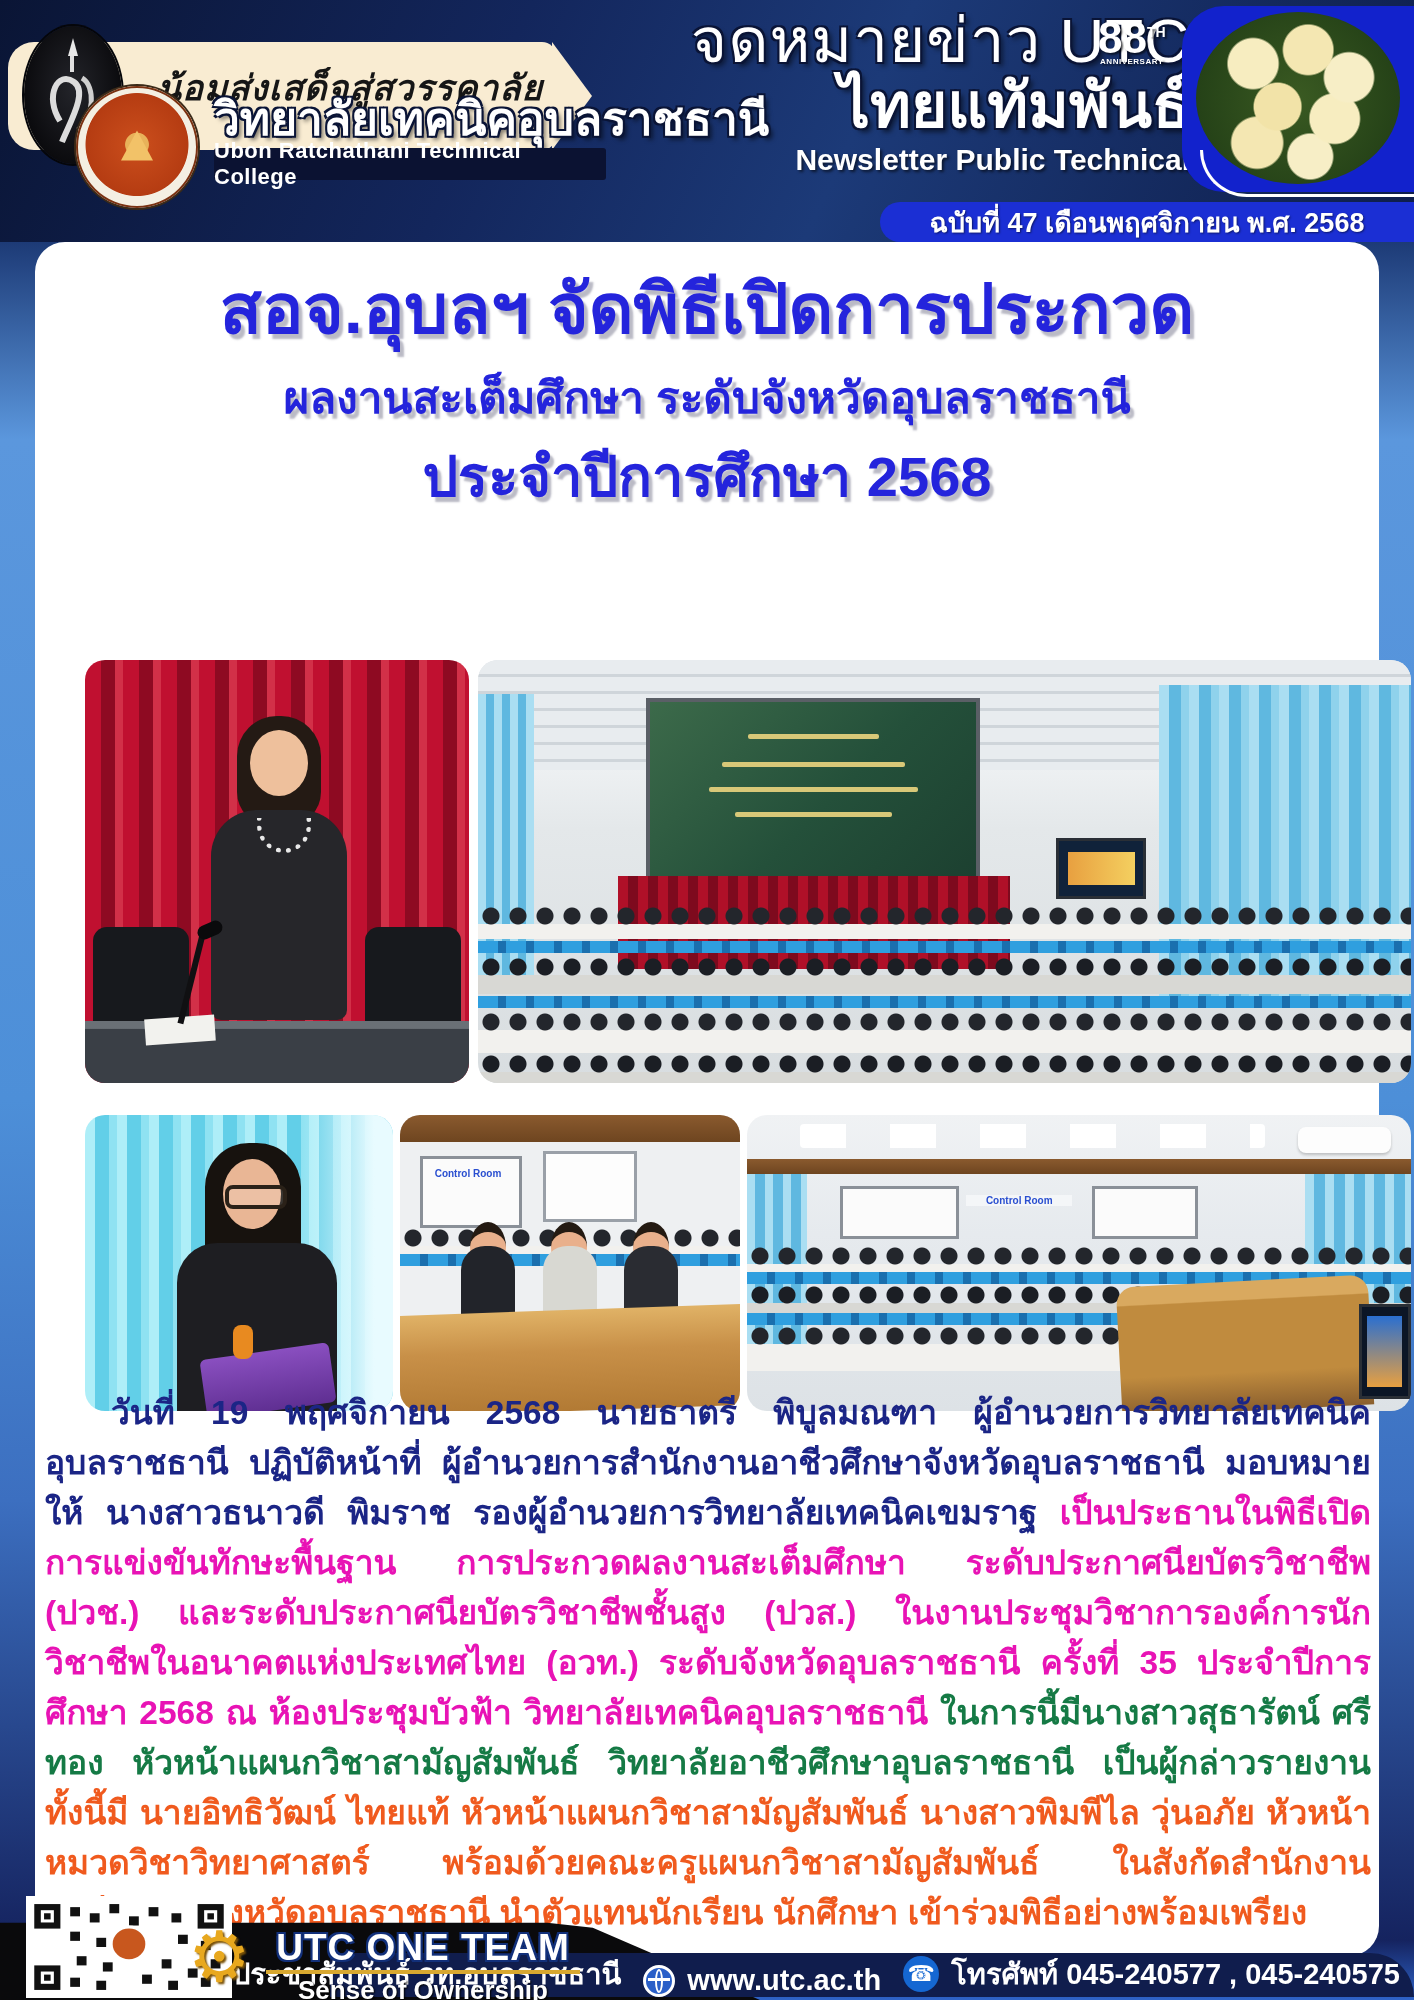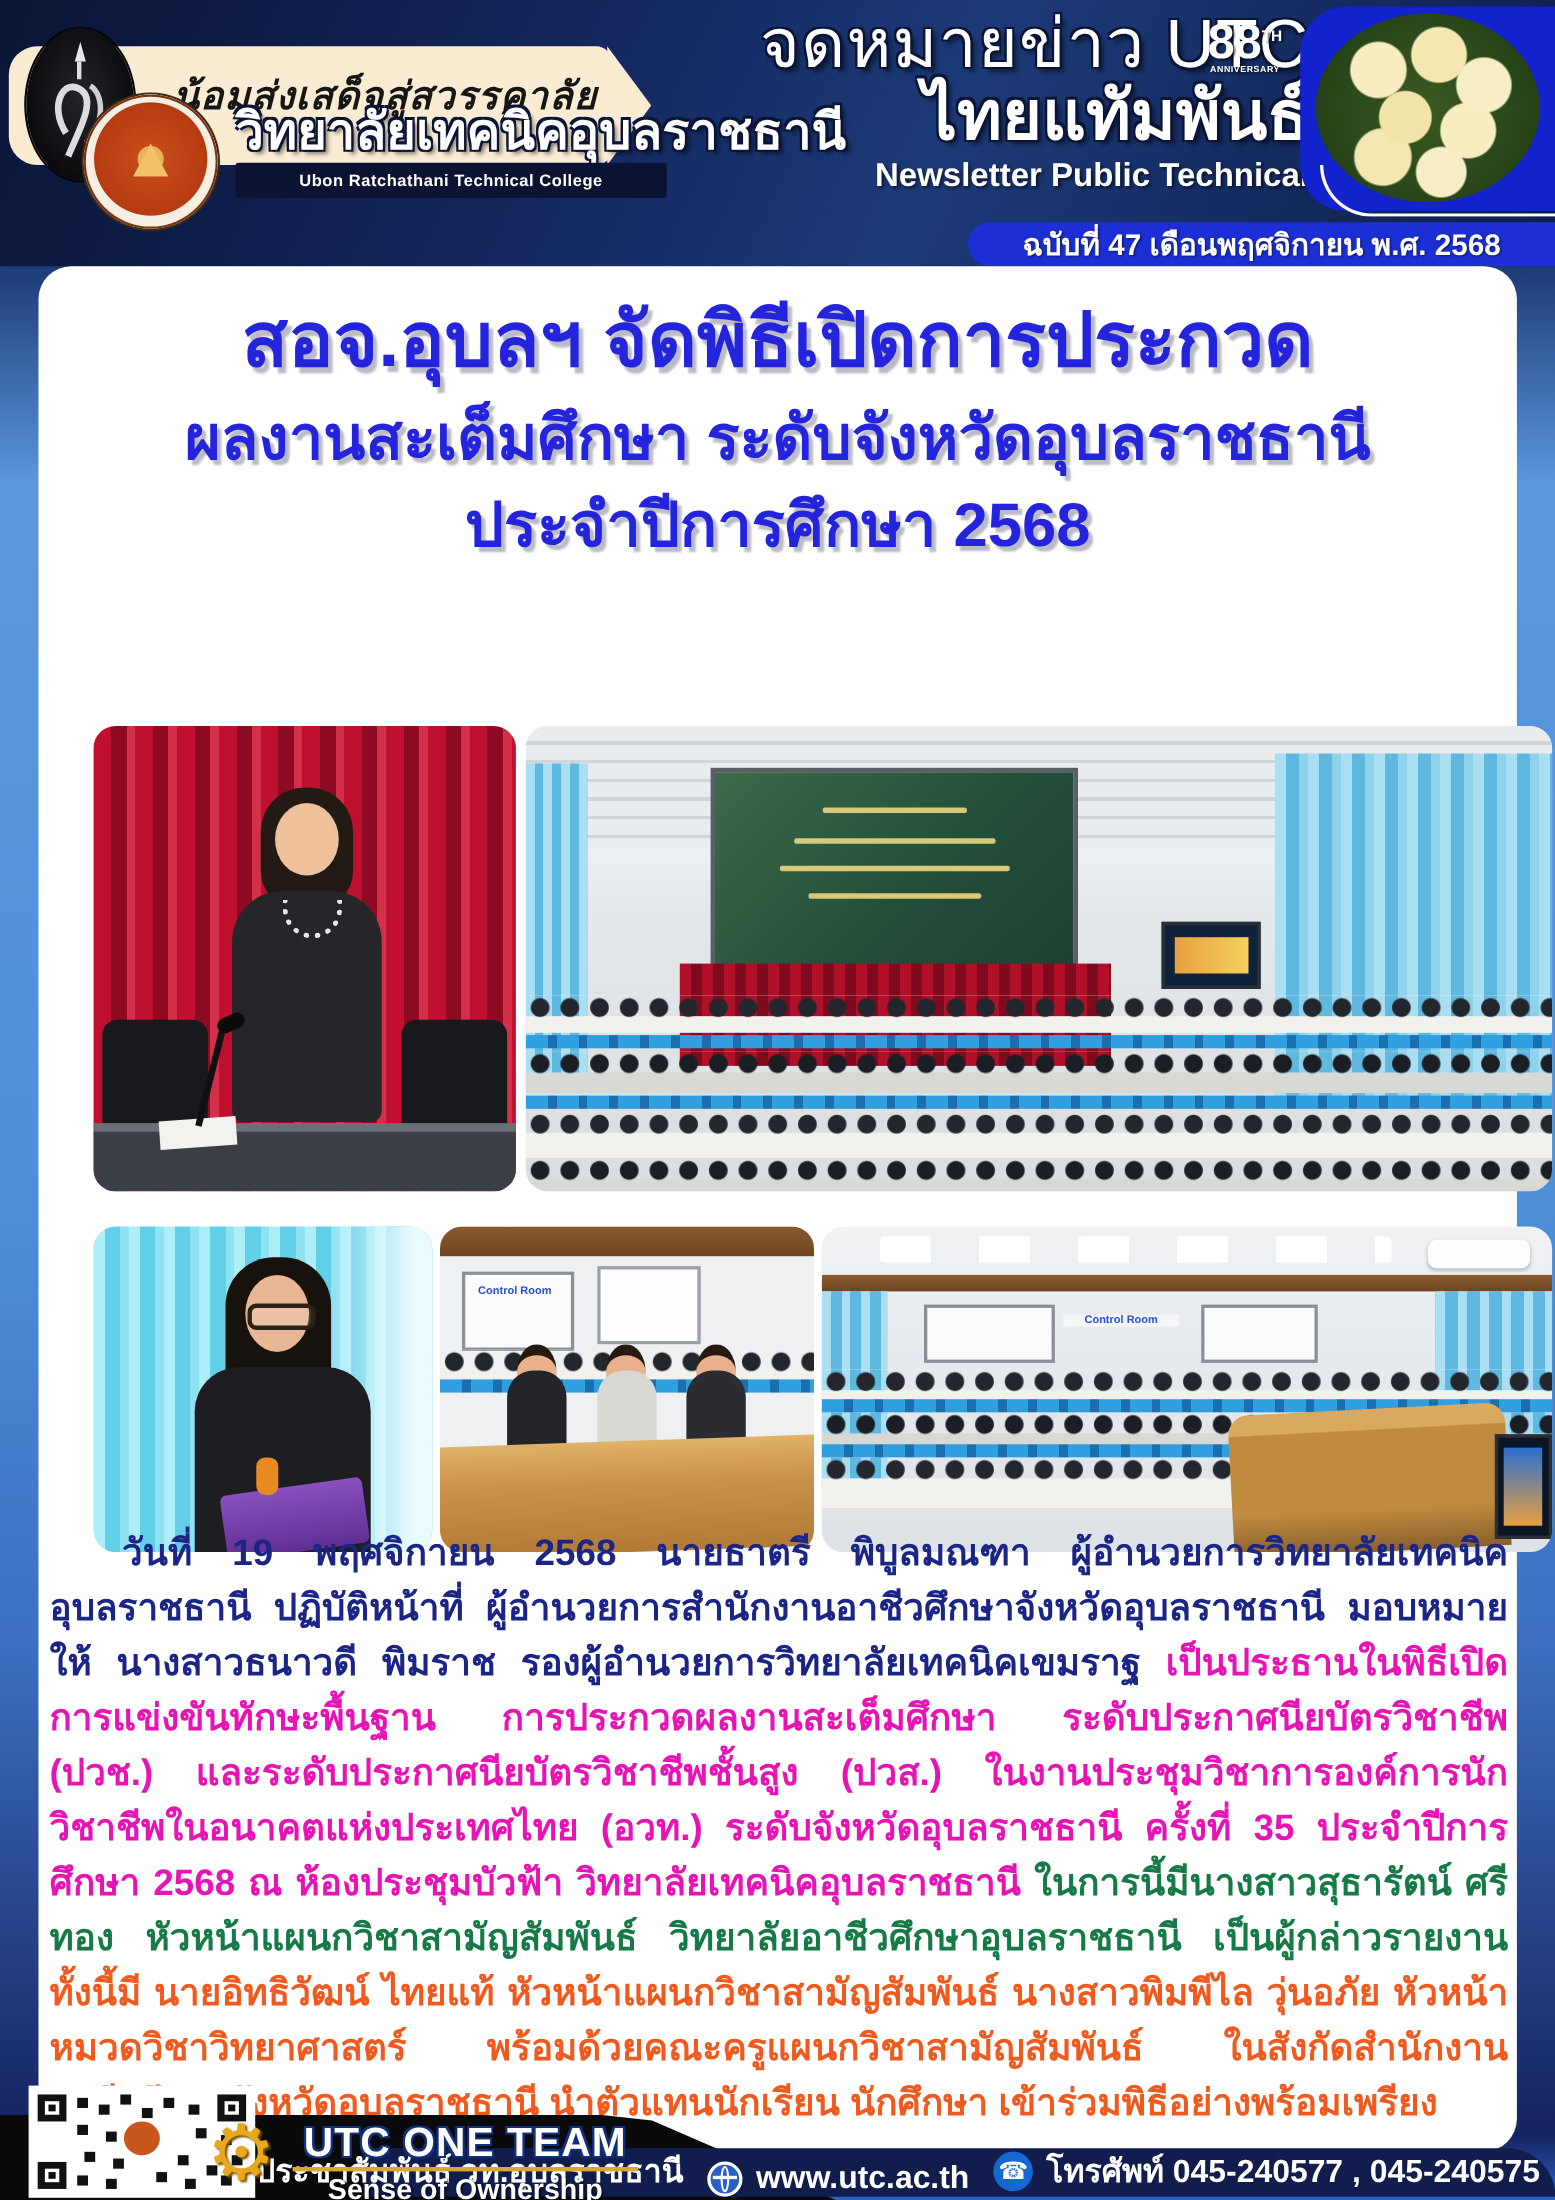--- a/index.html
+++ b/index.html
@@ -19,21 +19,21 @@
     border-radius:50%;box-shadow:0 0 0 2px #05060a;}
   .seal{position:absolute;left:76px;top:86px;width:122px;height:122px;border-radius:50%;
     background:radial-gradient(circle at 50% 48%,#e8b25a 0%,#e8b25a 13%,#c64a1a 14%,#b53c12 58%,#f4efe2 59%,#f4efe2 84%,#8a3a16 85%);
     box-shadow:0 0 0 2px #3a2a18, inset 0 0 0 2px #7a3212;}
   .seal-orn{position:absolute;left:50%;top:50%;transform:translate(-50%,-55%);width:0;height:0;
     border-left:16px solid transparent;border-right:16px solid transparent;border-bottom:30px solid #f2c268;}
   .college-th{position:absolute;left:214px;top:94px;font-size:46px;font-weight:700;color:#fff;line-height:50px;
     text-shadow:2px 2px 0 #0a1436,-2px 2px 0 #0a1436,2px -2px 0 #0a1436,-2px -2px 0 #0a1436,4px 4px 4px rgba(0,0,0,.5);}
   .college-en-strip{position:absolute;left:214px;top:148px;width:392px;height:32px;background:#0b1232;
     display:flex;align-items:center;justify-content:center;border-radius:3px;}
-  .college-en{font-size:15px;font-weight:700;color:#fff;letter-spacing:.5px;}
+  .college-en{font-size:22px;font-weight:700;color:#fff;letter-spacing:.5px;}
   .nl-block{position:absolute;left:620px;top:8px;width:570px;text-align:right;color:#fff;}
   .nl-line1{font-size:62px;font-weight:400;line-height:66px;letter-spacing:1px;
     text-shadow:2px 2px 0 #0a1436,-2px 2px 0 #0a1436,2px -2px 0 #0a1436,-2px -2px 0 #0a1436,4px 4px 5px rgba(0,0,0,.55);}
   .nl-line2{font-size:62px;font-weight:700;line-height:64px;
     text-shadow:2px 2px 0 #0a1436,-2px 2px 0 #0a1436,2px -2px 0 #0a1436,-2px -2px 0 #0a1436,4px 4px 5px rgba(0,0,0,.55);}
   .nl-sub{font-size:30px;font-weight:700;line-height:40px;margin-top:2px;text-shadow:2px 2px 3px rgba(0,0,0,.6);}
   .badge88{position:absolute;left:1098px;top:12px;color:#fff;font-weight:700;line-height:40px;font-size:44px;
     text-shadow:2px 2px 2px rgba(0,0,0,.6);}
   .badge88 sup{font-size:14px;}
   .badge88 .ann{display:block;font-size:8px;letter-spacing:.5px;line-height:8px;text-align:center;}
@@ -49,21 +49,21 @@
       radial-gradient(circle at 30% 76%,#f4e7b2 0 13%,transparent 14%),
       radial-gradient(circle at 56% 84%,#f7eec6 0 12%,transparent 13%),
       radial-gradient(circle at 50% 50%,#3a5a22 0%,#1e3a14 100%);}
   .issue-bar{position:absolute;left:880px;top:202px;width:534px;height:40px;background:#1b2fd4;border-radius:20px 0 0 20px;
     display:flex;align-items:center;justify-content:center;}
   .issue-text{color:#fff;font-size:27px;font-weight:700;text-shadow:1px 1px 2px rgba(0,0,0,.5);}
   
   .panel{position:absolute;left:35px;top:242px;width:1344px;height:1714px;background:#fff;border-radius:30px;}
   .headline{position:absolute;left:45px;top:262px;width:1324px;text-align:center;color:#2424dc;font-weight:700;}
   .hl1{font-size:69px;line-height:96px;text-shadow:4px 5px 2px rgba(130,130,150,.55);}
-  .hl2{font-size:56px;line-height:80px;text-shadow:4px 5px 2px rgba(130,130,150,.55);}
+  .hl2{font-size:44px;line-height:80px;text-shadow:4px 5px 2px rgba(130,130,150,.55);}
   .hl3{font-size:56px;line-height:78px;text-shadow:4px 5px 2px rgba(130,130,150,.55);}
   
   .photo{position:absolute;border-radius:20px;overflow:hidden;margin-top:38px;}
   
   .p1{left:45px;top:622px;width:384px;height:423px;
     background:repeating-linear-gradient(90deg,#c01030 0 16px,#8e0a22 16px 30px,#d23048 30px 38px);}
   .p1 .chairL,.p1 .chairR{position:absolute;bottom:46px;width:96px;height:110px;background:#17191d;border-radius:14px;}
   .p1 .chairL{left:8px;} .p1 .chairR{right:8px;}
   .p1 .hair{position:absolute;left:152px;top:56px;width:84px;height:110px;background:#241a14;border-radius:40px 40px 34px 34px;}
   .p1 .face{position:absolute;left:165px;top:70px;width:58px;height:66px;background:#eec09c;border-radius:50%;}

